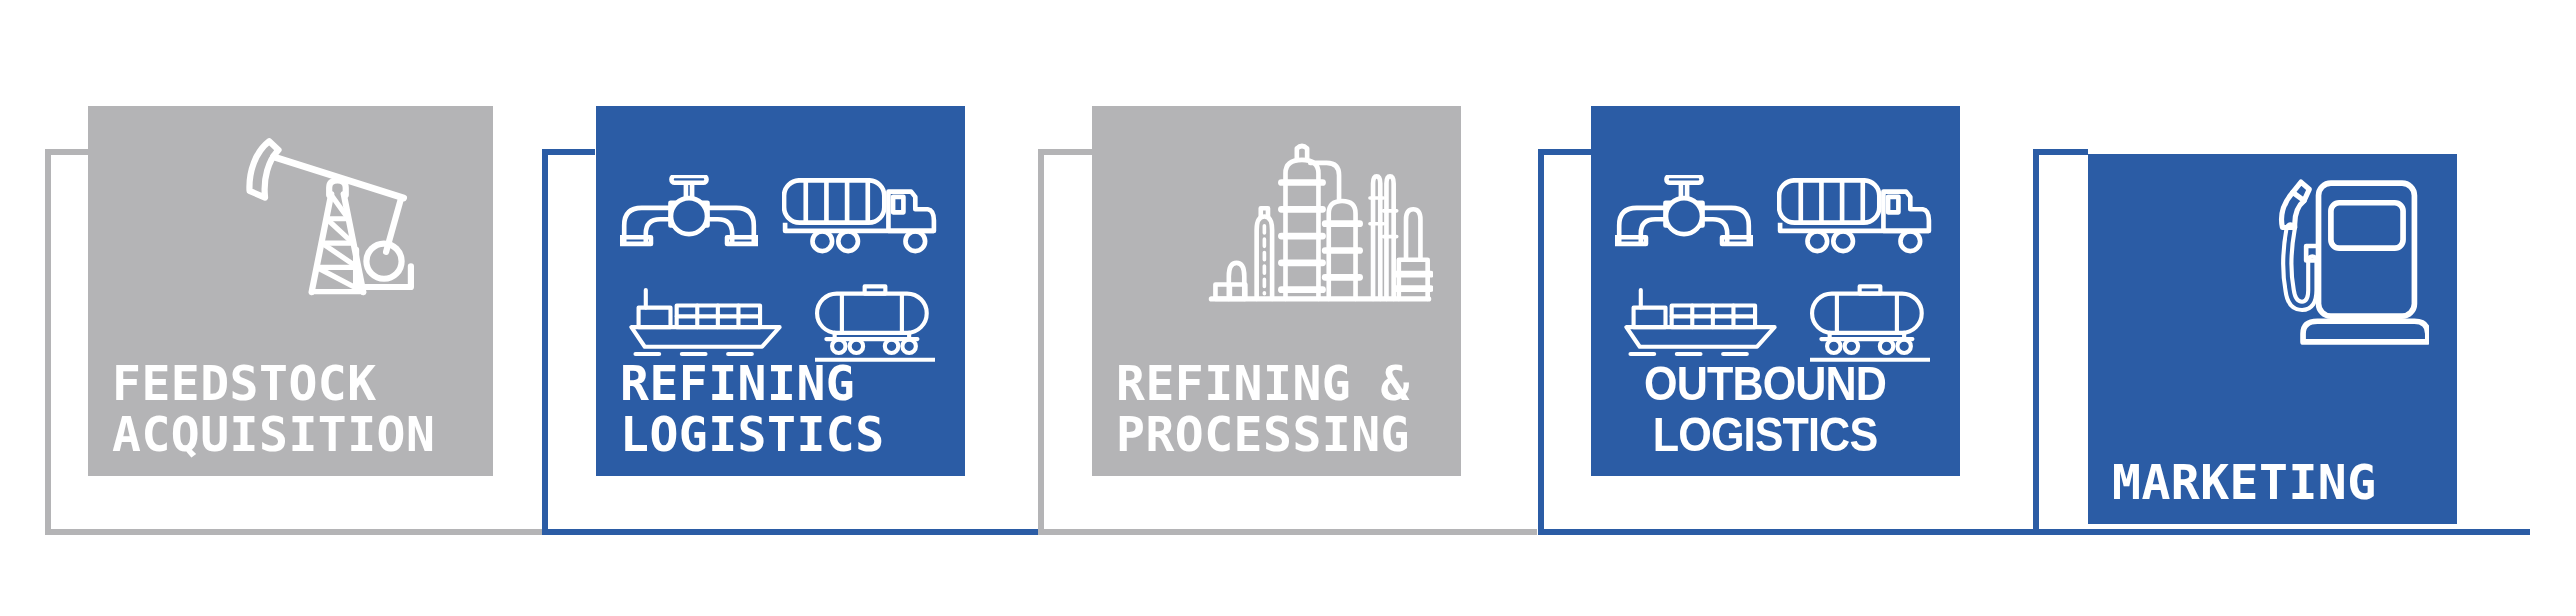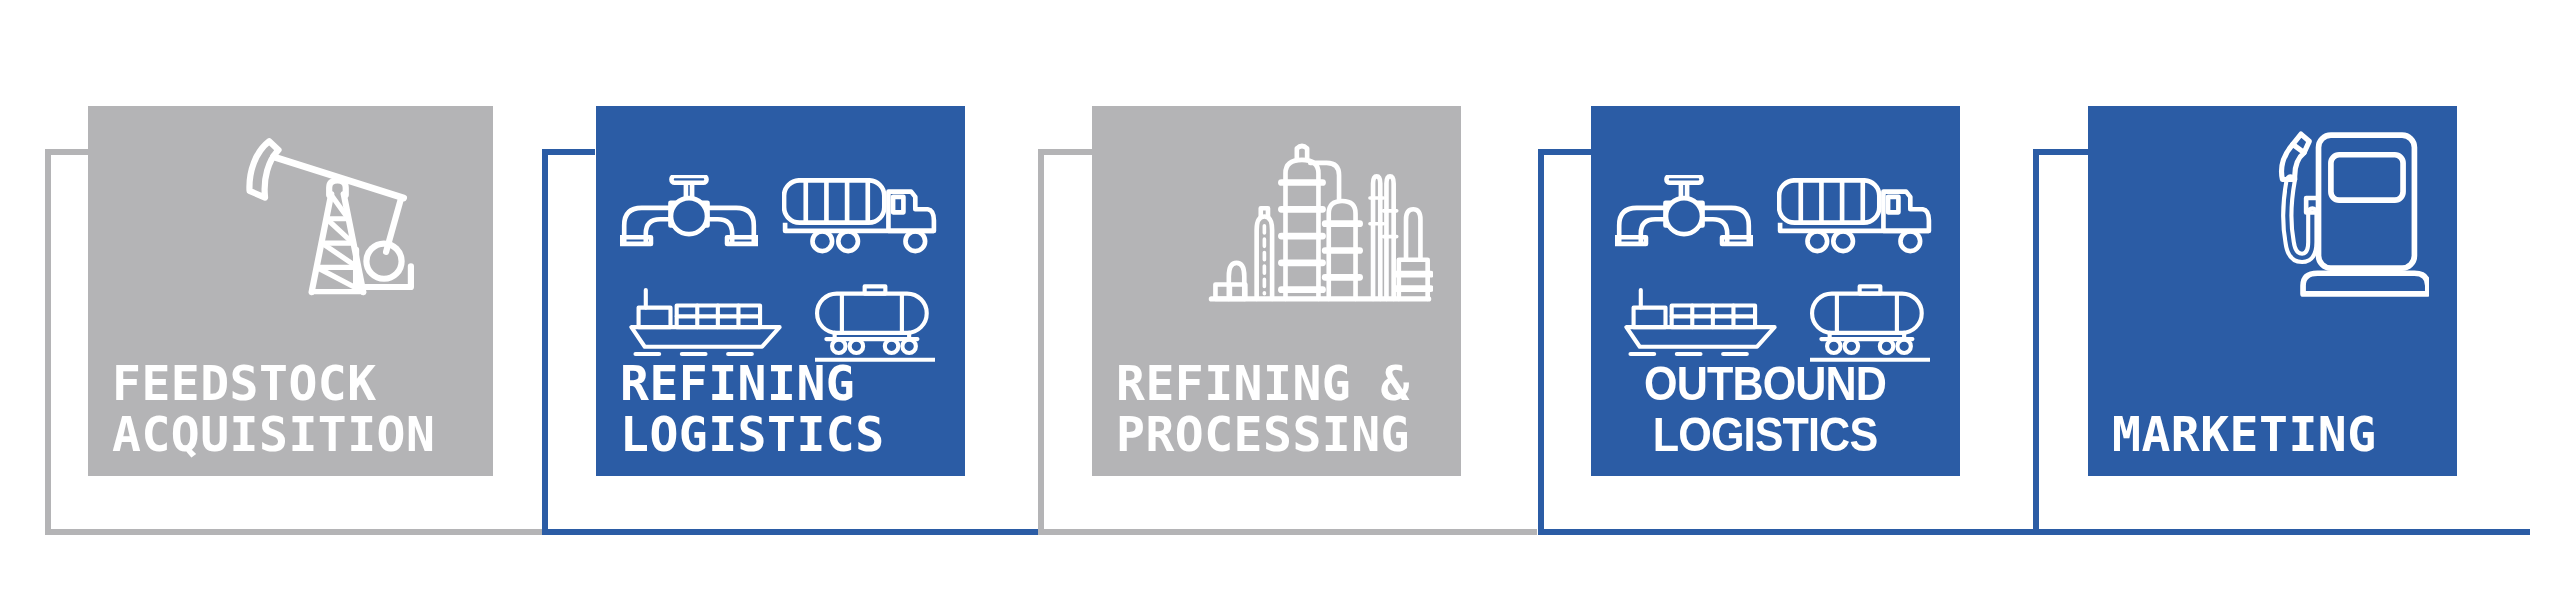--- a/index.html
+++ b/index.html
@@ -178,21 +178,21 @@
       <circle cx="46" cy="126" r="13"></circle>
       <circle cx="80" cy="126" r="13"></circle>
       <circle cx="148" cy="126" r="13"></circle>
       <circle cx="182" cy="126" r="13"></circle>
       <path d="M0,152 H232"></path>
     </svg>
     <div class="label-line l1">OUTBOUND</div>
     <div class="label-line l2">LOGISTICS</div>
   </div>
 
-  <div class="stage mono blue" style="left:2088px;">
+  <div class="stage mono blue" style="left:2088px;margin-top:48px;">
     <svg class="icon-svg" style="left:185px;top:25px;" width="156" height="166" viewBox="0 0 302 322" fill="none" stroke="#ffffff" stroke-width="11" stroke-linejoin="round" stroke-linecap="round">
       <path d="M34,96 C26,140 26,184 32,216 Q36,246 56,246 Q76,246 76,216 V158" stroke-width="24"></path>
       <path d="M34,96 C26,140 26,184 32,216 Q36,246 56,246 Q76,246 76,216 V158" stroke="currentColor" stroke-width="8"></path>
       <rect x="88" y="8" width="186" height="258" rx="24"></rect>
       <rect x="112" y="46" width="140" height="88" rx="16"></rect>
       <path d="M58,316 V300 Q58,276 86,276 H274 Q300,276 300,300 V316 Z"></path>
       <rect x="64" y="130" width="24" height="28" stroke-width="9"></rect>
       <path d="M18,94 Q10,58 38,26 L60,42 Q40,58 42,94 Z" stroke-width="10"></path>
       <path d="M38,26 L54,6 L70,20 L60,42" stroke-width="10"></path>
     </svg>

